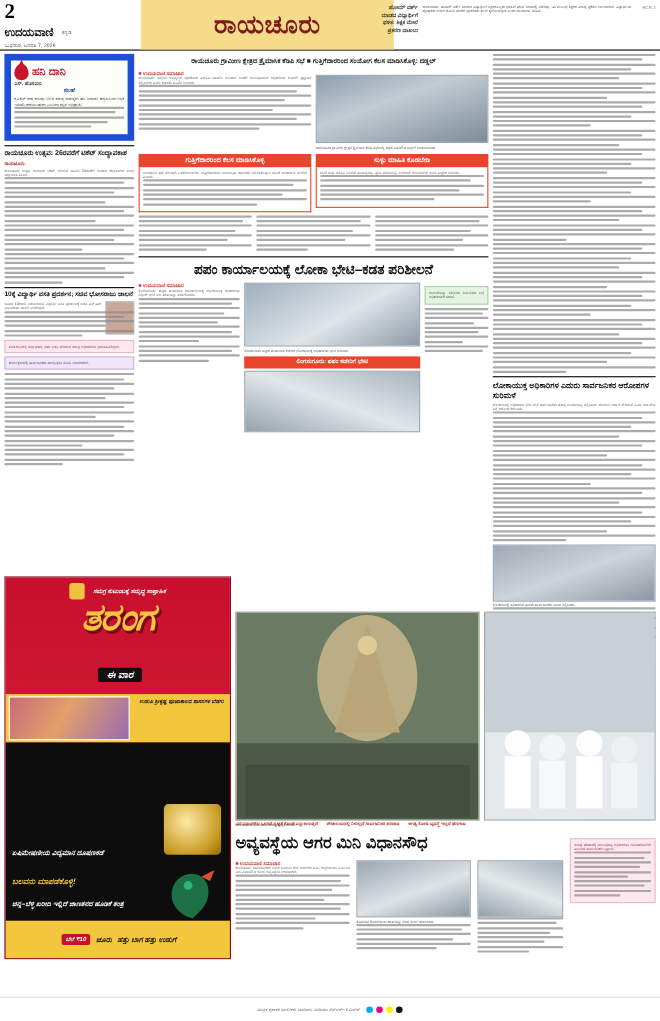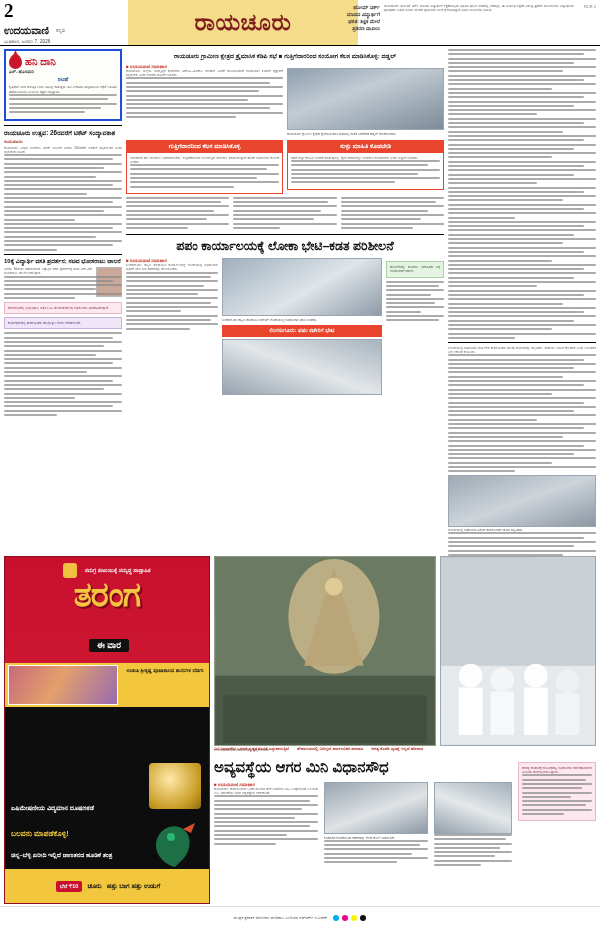--- a/index.html
+++ b/index.html
@@ -37,21 +37,21 @@
 
   
   .lines { --c:#6a6a6a; }
   .ln { height:2px; background:#8a8a8a; margin-bottom:2.3px; border-radius:1px; opacity:.72;}
   .ln.s85{width:85%} .ln.s92{width:92%} .ln.s70{width:70%} .ln.s60{width:60%}
   .ln.s45{width:45%} .ln.s100{width:100%} .ln.s78{width:78%}
   .byline { font-size:4.4px; color:#b1332c; font-weight:bold; margin:2px 0 2px;}
   .kicker { font-size:4.6px; color:#c0392b; font-weight:bold; }
 
   
-  .ad-box { border:2px solid #1d4ed8; background:#fdfdfa; padding:3px; margin-bottom:4px;}
+  .ad-box { border:6px solid #1d4ed8; background:#fdfdfa; padding:3px; margin-bottom:4px;}
   .ad-logo { display:flex; align-items:center; gap:3px; }
   .drop-icon { width:13px; height:15px; background:#c9162b; border-radius:50% 50% 50% 50% / 60% 60% 40% 40%;
                transform:rotate(0deg); position:relative;}
   .drop-icon:after{content:""; position:absolute; left:3px; top:-4px; width:7px; height:8px; background:#c9162b;
                    clip-path:polygon(50% 0,100% 100%,0 100%);}
   .ad-title { font-size:10px; font-weight:bold; color:#c9162b; }
   .ad-sub { font-size:4.6px; color:#333; font-weight:bold; }
   .ad-mid { font-size:5.4px; font-weight:bold; color:#1b4a8a; text-align:center; margin:2px 0;}
   .ad-txt { font-size:3.6px; line-height:4.6px; color:#444; text-align:justify;}
 
@@ -76,23 +76,23 @@
   .redpanel { border:1px solid #e8452c; border-top:none; padding:3px; }
   .mid-hl2 { font-size:12.5px; font-weight:bold; text-align:center; color:#111; line-height:15px; margin-top:4px;}
   .colwrap { display:flex; gap:4px; }
   .c3 { flex:1; }
 
   
   .rhead { font-size:7.2px; font-weight:bold; line-height:9px; color:#111; margin-bottom:2px;}
   .photo.pr { height:52px; background:linear-gradient(160deg,#9fa9b4 0%,#cdd4da 50%,#8d97a2 100%);}
 
   
-  .ad-block { position:absolute; left:4px; top:556px; width:206px; height:348px;
+  .ad-block { position:absolute; left:4px; top:524px; width:206px; height:348px;
               background:linear-gradient(180deg,#c8102e 0%,#d11b32 55%,#a40e26 100%);
-              border:1px solid #8d0c20; overflow:hidden;}
+              border:1px solid #8d0c20; overflow:hidden;font-style:italic;}
   .tg-top { text-align:center; padding-top:4px;}
   .tg-emblem{ width:14px;height:15px;background:#f0c040;border-radius:3px;display:inline-block;vertical-align:middle;}
   .tg-tag { font-size:5.6px; color:#fff; font-weight:bold; display:inline-block; margin-left:3px; vertical-align:middle;}
   .tg-logo { font-size:34px; font-weight:bold; color:#f5c542; text-align:center; line-height:34px;
              text-shadow:1px 1px 0 #8d0c20, 2px 2px 0 #6d0818; letter-spacing:-1px; margin-top:-2px;}
   .tg-badge { position:absolute; left:84px; top:82px; background:#111; color:#fff; font-size:9px; font-weight:bold;
               padding:1px 8px; border-radius:2px;}
   .tg-strip { position:absolute; left:0; top:106px; width:206px; height:44px; background:#f2c73d;}
   .tg-photo { position:absolute; left:3px; top:108px; width:110px; height:40px;
               background:linear-gradient(120deg,#c96a7a 0%,#e3a06b 45%,#9a6ab0 100%); border:1px solid #fff;}
@@ -480,20 +480,21 @@
           <div class="ln s100"></div>
           <div class="ln s85"></div>
         <div class="ln s100"></div>
           <div class="ln s70"></div>
           <div class="ln s100"></div>
           <div class="ln s45"></div>
       </div>
 
       <div class="sep"></div>
 
+      <div class="rhead">ಲೋಕಾಯುಕ್ತ ಅಧಿಕಾರಿಗಳ ಎದುರು ಸಾರ್ವಜನಿಕರ ಆರೋಪಗಳ ಸುರಿಮಳೆ</div>
       <div class="micro">ಲೋಕಾಯುಕ್ತ ಅಧಿಕಾರಿಗಳ ಭೇಟಿ ವೇಳೆ ಸಾರ್ವಜನಿಕರು ಹಲವು ದೂರುಗಳನ್ನು ಸಲ್ಲಿಸಿದರು. ಕಂದಾಯ ಇಲಾಖೆ ಸೇರಿದಂತೆ ವಿವಿಧ ಇಲಾಖೆಗಳ ಬಗ್ಗೆ ಆರೋಪ ಕೇಳಿಬಂತು.</div>
       <div class="lines">
         <div class="ln s100"></div>
           <div class="ln s92"></div>
           <div class="ln s100"></div>
           <div class="ln s85"></div>
         <div class="ln s100"></div>
           <div class="ln s78"></div>
           <div class="ln s100"></div>
           <div class="ln s92"></div>

